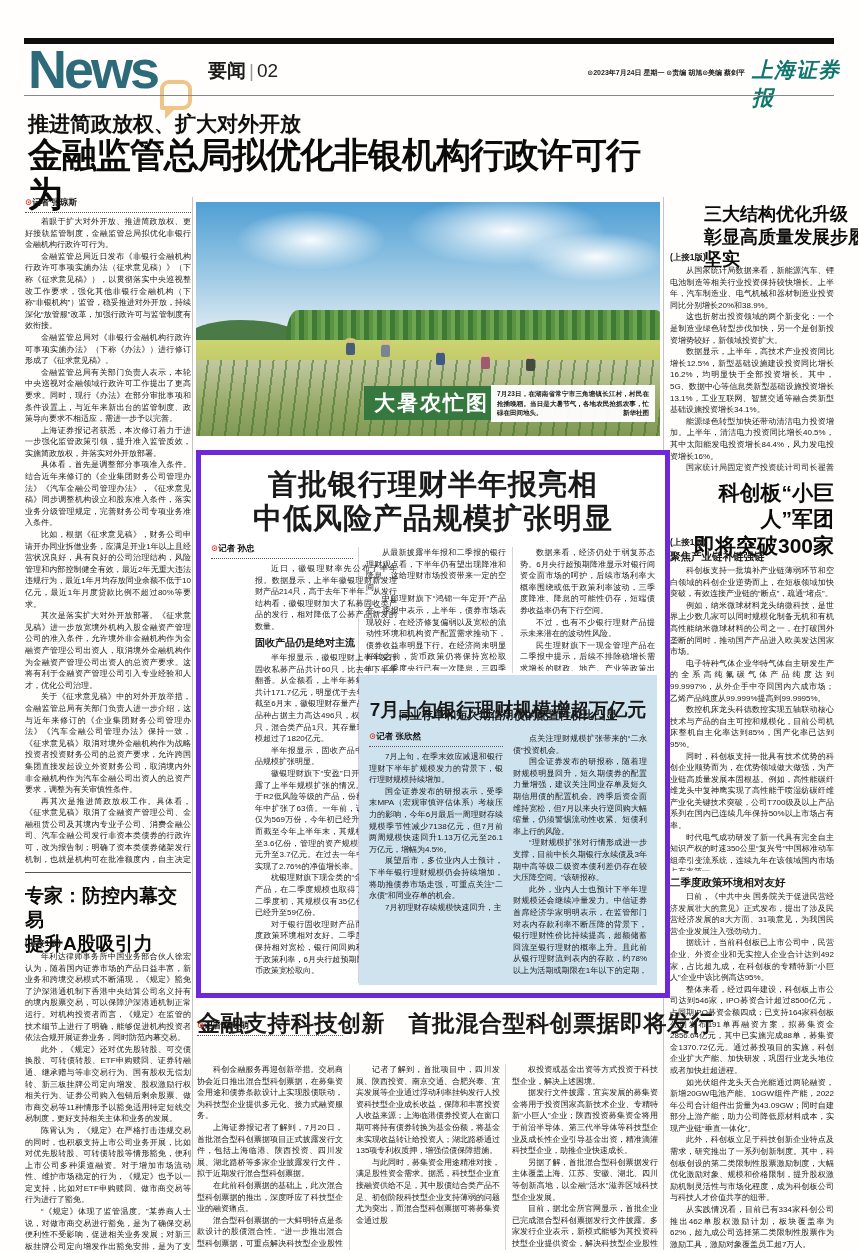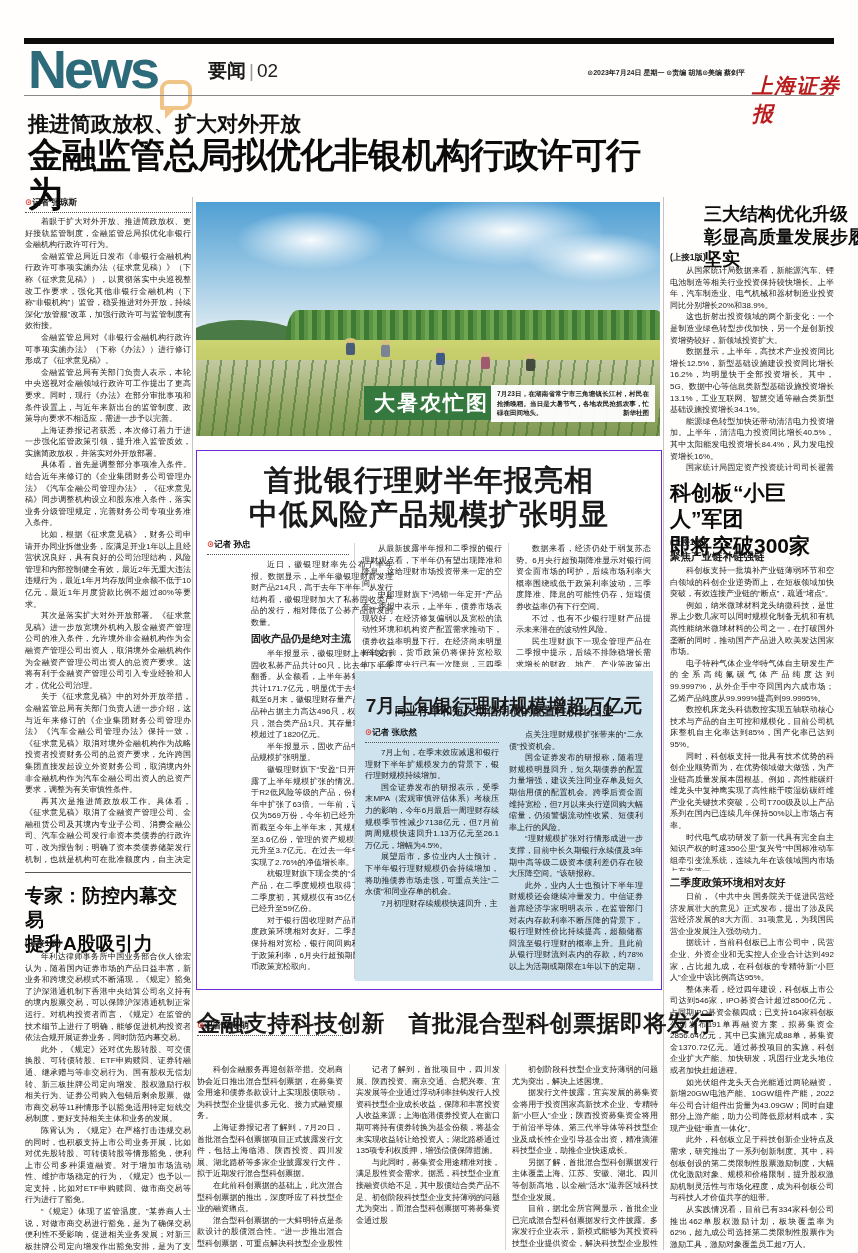--- a/index.html
+++ b/index.html
@@ -8,21 +8,21 @@
   .abs{position:absolute;}
   
   .topbar{left:24px;top:38px;width:810px;height:6px;background:#0d0d0d;}
   .brand{left:28px;top:42px;font-size:54px;font-weight:bold;color:#2d6b7a;letter-spacing:-3px;line-height:1;}
   .bubble{left:160px;top:80px;width:24px;height:22px;border:4px solid #f0c387;border-radius:9px 9px 9px 2px;}
   .bubble:after{content:'';position:absolute;left:1px;bottom:-13px;width:0;height:0;border:6px solid transparent;border-top-color:#f0c387;border-left-color:#f0c387;}
   .section-wrap{left:208px;top:58px;font-size:19px;font-weight:bold;}
   .section-page{font-weight:normal;color:#222;}
   .section-div{color:#999;font-weight:normal;padding:0 3px;}
   .dateline{left:555px;top:68px;width:190px;font-size:7px;color:#222;text-align:right;font-weight:bold;}
-  .masthead{left:752px;top:72px;font-size:21px;font-weight:bold;font-style:italic;color:#b91c1c;
+  .masthead{left:752px;top:56px;font-size:21px;font-weight:bold;font-style:italic;color:#0f766e;
             font-family:"Liberation Serif","DejaVu Serif",serif;letter-spacing:1px;}
   .head-rule{left:24px;top:95px;width:810px;height:1px;background:#888;}
   
   .kicker{left:28px;top:110px;font-size:21px;font-weight:bold;color:#111;}
   .main-title{left:28px;top:136px;width:640px;font-size:35px;font-weight:bold;color:#0b0b0b;letter-spacing:-1px;line-height:1.1;}
   
   .byline{font-size:8.5px;font-weight:bold;color:#111;border-bottom:1px dotted #555;padding-bottom:3px;margin:0;}
   .byline::first-letter{color:#e03a2f;}
   .flow{font-size:8px;line-height:1.45;text-align:justify;overflow:hidden;}
   .flow p{margin:0;text-indent:2em;}
@@ -41,21 +41,21 @@
   .water{position:absolute;left:0;top:158px;width:464px;height:76px;background:linear-gradient(180deg,#c3c9a2,#97a968 60%,#7f9a55);}
   .rows{position:absolute;left:0;top:158px;width:464px;height:76px;
         background:repeating-linear-gradient(97deg,rgba(255,255,255,0) 0 11px,rgba(62,110,40,.55) 11px 13px);}
   .farmer{position:absolute;width:9px;height:13px;border-radius:4px 4px 2px 2px;}
   .hat{position:absolute;left:-1px;top:-4px;width:11px;height:5px;background:#d9c27e;border-radius:50%;}
   .photo-label{position:absolute;left:168px;bottom:16px;background:#35793f;color:#fff;font-size:21px;font-weight:bold;
                padding:3px 10px;letter-spacing:2px;}
   .photo-caption{position:absolute;right:5px;bottom:14px;width:152px;background:rgba(255,255,255,.96);
                  font-size:6.5px;line-height:1.5;padding:4px 6px;text-align:justify;color:#222;font-weight:bold;}
   
-  .bankbox{left:196px;top:450px;width:464px;height:538px;border:1px solid #6d28d9;background:#fff;}
+  .bankbox{left:196px;top:450px;width:464px;height:538px;border:5px solid #6d28d9;background:#fff;}
   .bank-title{position:absolute;left:0;width:100%;text-align:center;font-size:29px;font-weight:bold;letter-spacing:1px;}
   .inset{position:absolute;left:158px;top:220px;width:298px;height:310px;background:#cfe3ef;}
   .inset-title{position:absolute;left:0;top:22px;width:100%;text-align:center;font-size:19px;font-weight:bold;}
   .inset-sub{position:absolute;left:0;top:33px;width:100%;text-align:center;font-size:11.5px;font-weight:bold;}
   
   .tech-title{left:197px;top:1008px;width:464px;font-size:23px;font-weight:bold;white-space:nowrap;letter-spacing:0.5px;}
   
   .r-title{font-weight:bold;line-height:1.25;color:#0b0b0b;}
 </style>
 </head>
@@ -193,40 +193,40 @@
       <p>科创金融服务再迎创新举措。交易商协会近日推出混合型科创票据，在募集资金用途和债券条款设计上实现股债联动，为科技型企业提供多元化、接力式融资服务。</p>
       <p>上海证券报记者了解到，7月20日，首批混合型科创票据项目正式披露发行文件，包括上海临港、陕西投资、四川发展、湖北路桥等多家企业披露发行文件，拟于近期发行混合型科创票据。</p>
       <p>在此前科创票据的基础上，此次混合型科创票据的推出，深度呼应了科技型企业的融资痛点。</p>
       <p>混合型科创票据的一大鲜明特点是条款设计的股债混合性。“进一步推出混合型科创票据，可重点解决科技型企业股性资金不足的问题，通过条款设计可以引</p>
     </div>
   <div class="abs flow" style="left:356px;top:1064px;width:144px;height:186px;">
       <p>记者了解到，首批项目中，四川发展、陕西投资、南京交通、合肥兴泰、宜宾发展等企业通过浮动利率挂钩发行人投资科技型企业成长收益，保障和丰富投资人收益来源；上海临港债券投资人在窗口期可将持有债券转换为基金份额，将基金未实现收益转让给投资人；湖北路桥通过135项专利权质押，增强偿债保障措施。</p>
       <p>与此同时，募集资金用途精准对接，满足股性资金需求。据悉，科技型企业直接融资供给不足，其中股债结合类产品不足、初创阶段科技型企业支持薄弱的问题尤为突出，而混合型科创票据可将募集资金通过股</p>
     </div>
   <div class="abs flow" style="left:512px;top:1064px;width:146px;height:186px;">
-      <p>初创阶段科技型企业支持薄弱的问题尤为突出，解决上述困境。</p>
+      <p>权投资或基金出资等方式投资于科技型企业，解决上述困境。</p>
       <p>据发行文件披露，宜宾发展的募集资金将用于投资国家高新技术企业、专精特新“小巨人”企业；陕西投资募集资金将用于前沿半导体、第三代半导体等科技型企业及成长性企业引导基金出资，精准滴灌科技型企业，助推企业快速成长。</p>
       <p>另据了解，首批混合型科创票据发行主体覆盖上海、江苏、安徽、湖北、四川等创新高地，以金融“活水”滋养区域科技型企业发展。</p>
       <p>目前，据北金所官网显示，首批企业已完成混合型科创票据发行文件披露。多家发行企业表示，新模式能够为其投资科技型企业提供资金，解决科技型企业股性资金来源不足的难题，也能够通过结构设计让债券投资人分享科技型企业成长的红利。</p>
     </div>
 
   <div class="abs r-title" style="left:704px;top:203px;width:164px;font-size:18px;">
     <div>三大结构优化升级</div>
     <div>彰显高质量发展步履坚实</div>
   </div>
   <div class="abs continued" style="left:670px;top:252px;">(上接1版)</div>
   <div class="abs flow" style="left:670px;top:265px;width:164px;height:210px;">
       <p>从国家统计局数据来看，新能源汽车、锂电池制造等相关行业投资保持较快增长。上半年，汽车制造业、电气机械和器材制造业投资同比分别增长20%和38.9%。</p>
       <p>这也折射出投资领域的两个新变化：一个是制造业绿色转型步伐加快，另一个是创新投资增势较好，新领域投资扩大。</p>
       <p>数据显示，上半年，高技术产业投资同比增长12.5%，新型基础设施建设投资同比增长16.2%，均明显快于全部投资增长。其中，5G、数据中心等信息类新型基础设施投资增长13.1%，工业互联网、智慧交通等融合类新型基础设施投资增长34.1%。</p>
       <p>能源绿色转型加快还带动清洁电力投资增加。上半年，清洁电力投资同比增长40.5%，其中太阳能发电投资增长84.4%，风力发电投资增长16%。</p>
       <p>国家统计局固定资产投资统计司司长翟善清分析，下阶段，要统筹推进传统产业升级改造和新兴产业培育壮大，加快推动重大基础设施及新型基础设施建设，有效激发民间投资活力，不断增强投资对优化供给结构的关键作用。</p>
     </div>
 
-  <div class="abs r-title" style="left:670px;top:480px;width:164px;font-size:21px;">
+  <div class="abs r-title" style="left:670px;top:480px;width:164px;font-size:21px;text-align:right;">
     <div>科创板“小巨人”军团</div>
     <div>即将突破300家</div>
   </div>
   <div class="abs continued" style="left:670px;top:537px;">(上接1版)</div>
   <div class="abs" style="left:670px;top:550px;font-size:10.5px;font-weight:bold;">聚焦产业链补链强链</div>
   <div class="abs flow" style="left:670px;top:565px;width:164px;height:306px;">
       <p>科创板支持一批填补产业链薄弱环节和空白领域的科创企业逆势而上，在短板领域加快突破，有效连接产业链的“断点”，疏通“堵点”。</p>
       <p>例如，纳米微球材料龙头纳微科技，是世界上少数几家可以同时规模化制备无机和有机高性能纳米微球材料的公司之一，在打破国外垄断的同时，推动国产产品进入欧美发达国家市场。</p>
       <p>电子特种气体企业华特气体自主研发生产的全系高纯氟碳气体产品纯度达到99.9997%，从外企手中夺回国内六成市场；乙烯产品纯度从99.999%提高到99.9995%。</p>
       <p>数控机床龙头科德数控实现五轴联动核心技术与产品的自主可控和规模化，目前公司机床整机自主化率达到85%，国产化率已达到95%。</p>

